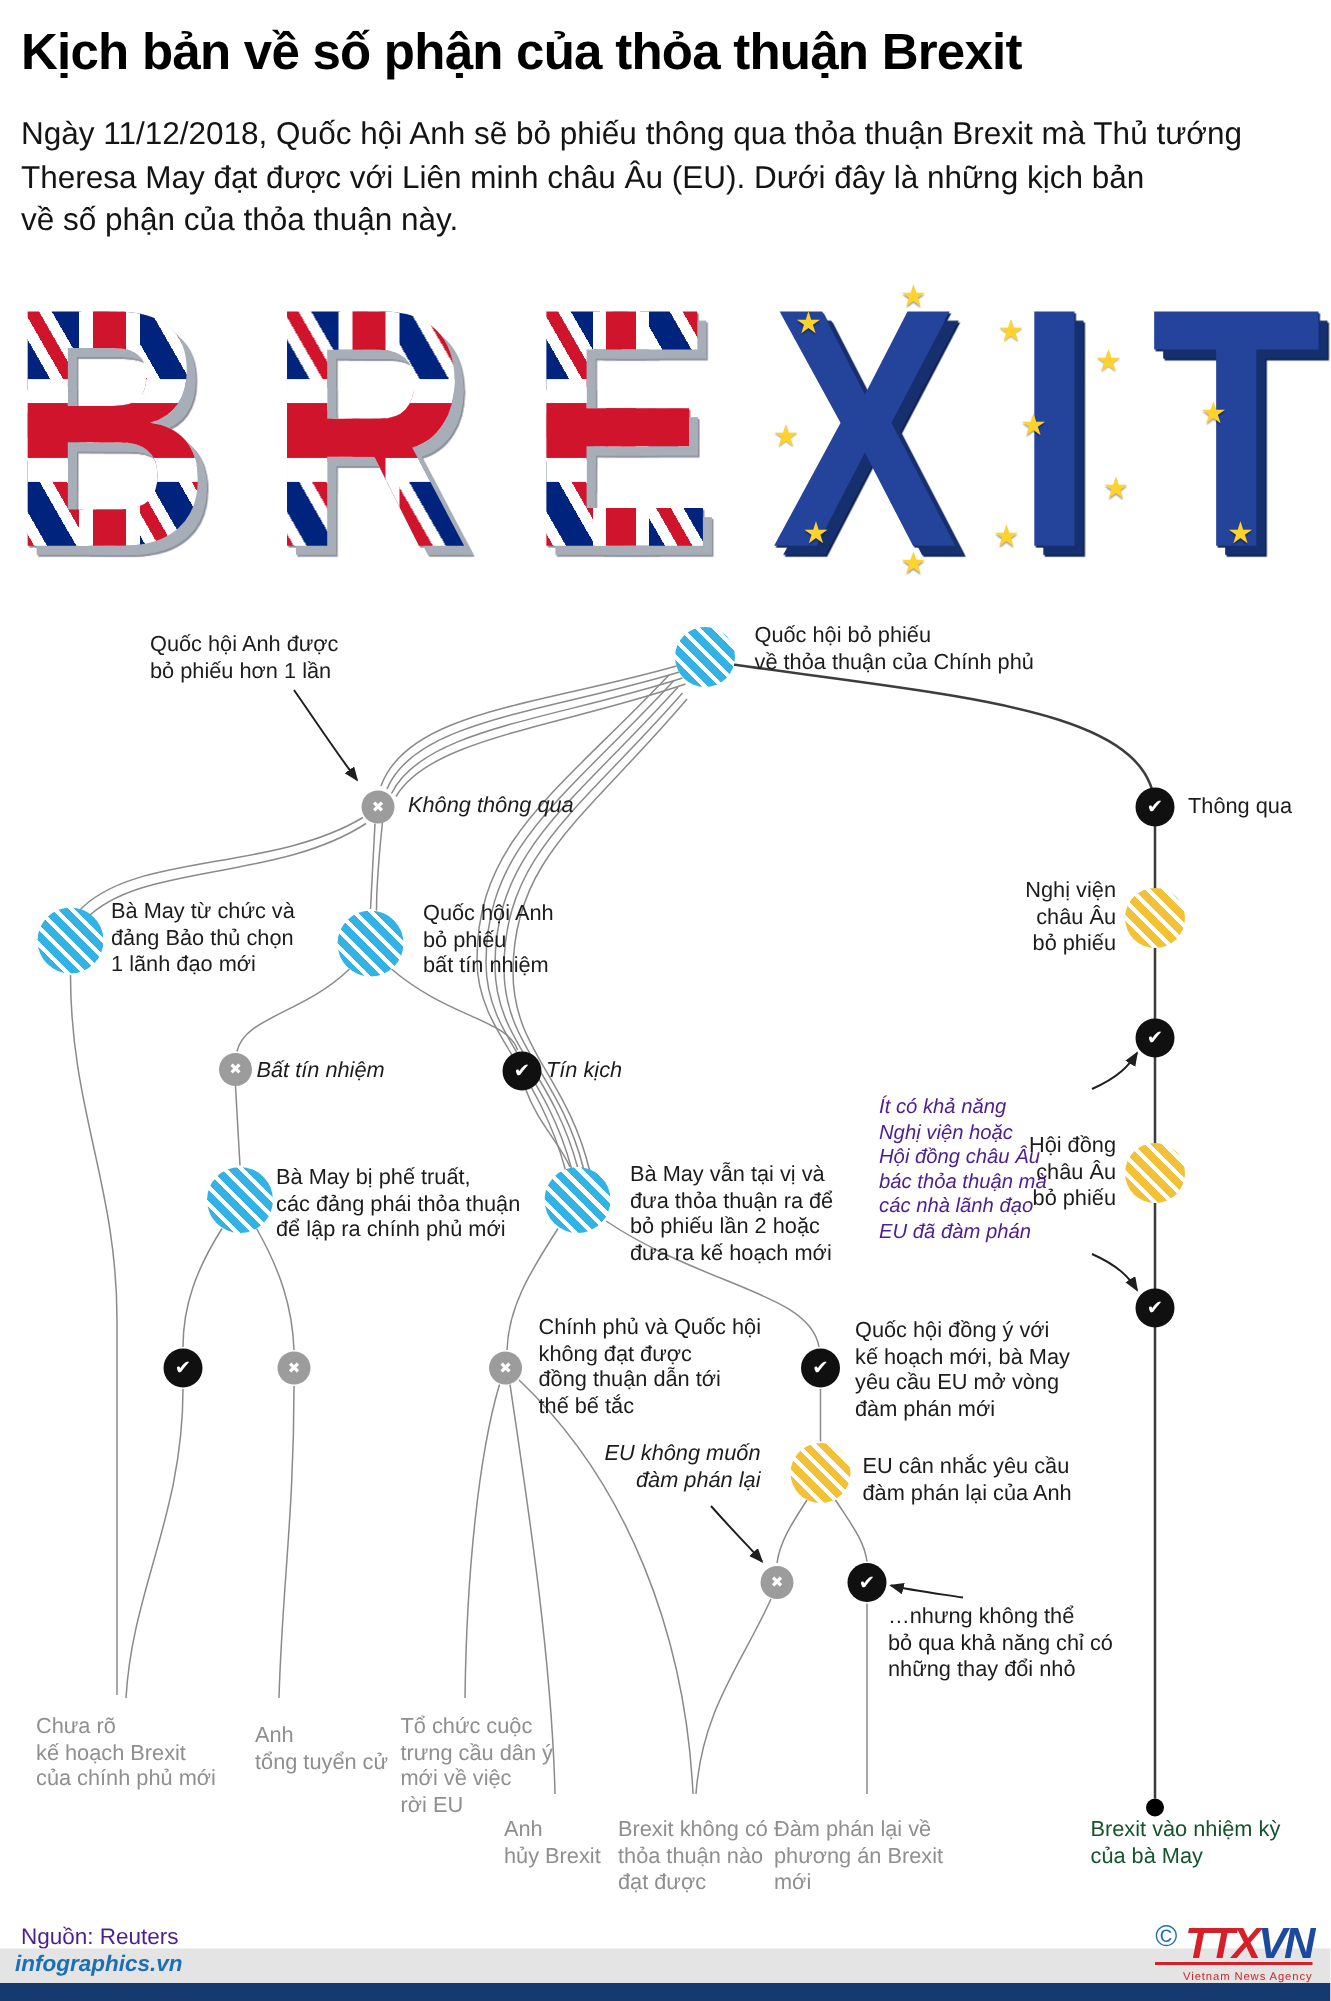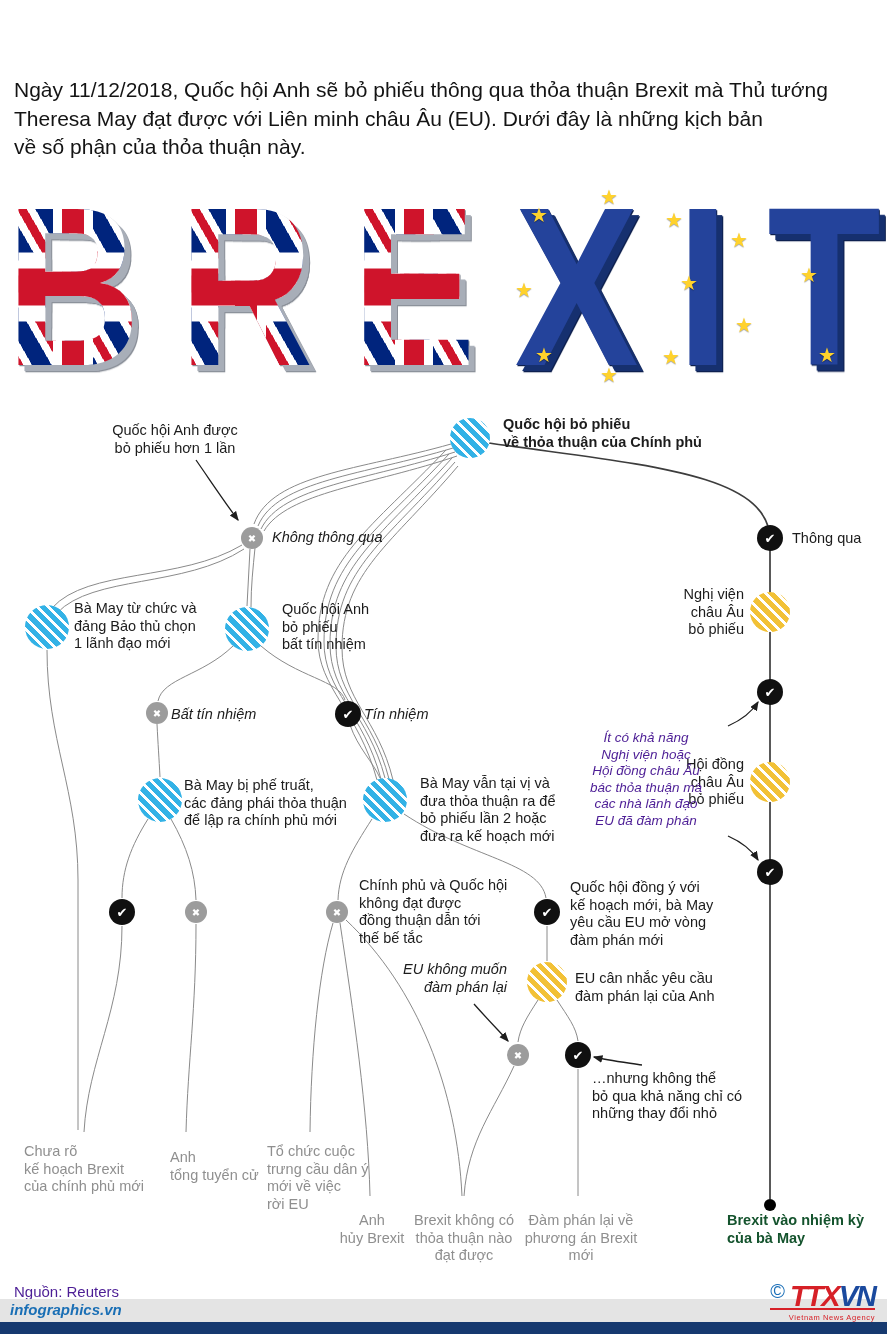--- a/index.html
+++ b/index.html
@@ -36,43 +36,44 @@
   .node{position:absolute;border-radius:50%}
   .cb{background:repeating-linear-gradient(45deg,#33b2e6 0,#33b2e6 5px,#ffffff 5px,#ffffff 8px)}
   .cy{background:repeating-linear-gradient(45deg,#f2c136 0,#f2c136 5px,#ffffff 5px,#ffffff 8px)}
   .big{width:44px;height:44px}
   .mid{width:40px;height:40px}
   .nc{width:26px;height:26px;background:#101010;color:#fff;display:flex;align-items:center;justify-content:center;font-size:13px;font-family:"DejaVu Sans",sans-serif}
   .nx{width:22px;height:22px;background:#9c9c9c;color:#fff;display:flex;align-items:center;justify-content:center;font-size:10px;font-family:"DejaVu Sans",sans-serif}
   .dot{width:12px;height:12px;background:#000}
 
   .lbl{position:absolute;font-size:14.5px;line-height:17.5px;color:#1c1c1c;white-space:pre-line}
-  .b{font-weight:bold}
+  .b{font-weight:normal}
   .i{font-style:italic}
   .gray{color:#8f8f8f}
   .ra{text-align:right}
-  .ce{text-align:center}
+  .ce{text-align:left}
   .sm{font-size:13.5px;line-height:16.5px;color:#4c1d95}
 
   
   .src{position:absolute;left:14px;top:1283px;font-size:15px;color:#4c1d95}
   .strip{position:absolute;left:0;top:1299px;width:887px;height:23px;background:#e4e4e4}
   .navy{position:absolute;left:0;top:1322px;width:887px;height:12px;background:#16396f}
   .site{position:absolute;left:10px;top:1301px;font-size:15px;font-style:italic;font-weight:bold;color:#1a6fb5;z-index:4}
   .ttxvn{position:absolute;right:12px;top:1280px;text-align:right;z-index:4}
   .ttxvn .cr{color:#1b6fb8;font-size:20px;vertical-align:8px;margin-right:5px}
   .ttxvn .ttx{color:#d62027;font-weight:bold;font-style:italic;font-size:29px;letter-spacing:-2px}
   .ttxvn .vn{color:#1b4a9e;font-weight:bold;font-style:italic;font-size:29px;letter-spacing:-2px}
   .ttxvn .agency{color:#d62027;font-size:7.5px;letter-spacing:.6px;margin-top:-5px;border-top:2px solid #d62027;padding-top:3px}
 </style>
 </head>
 <body>
 
 <div class="page">
 
+  <h1 class="title">Kịch bản về số phận của thỏa thuận Brexit</h1>
   <p class="intro">Ngày 11/12/2018, Quốc hội Anh sẽ bỏ phiếu thông qua thỏa thuận Brexit mà Thủ tướng
 Theresa May đạt được với Liên minh châu Âu (EU). Dưới đây là những kịch bản
 về số phận của thỏa thuận này.</p>
 
   <div class="banner">
     <span class="ltr uk">B</span>
     <span class="ltr uk">R</span>
     <span class="ltr uk">E</span>
     <span class="ltr eu">X</span>
     <span class="ltr eu">I</span>
@@ -213,21 +214,21 @@
 bác thỏa thuận mà
 các nhà lãnh đạo
 EU đã đàm phán</div>
     <div class="lbl" style="left:74px;top:190px">Bà May từ chức và
 đảng Bảo thủ chọn
 1 lãnh đạo mới</div>
     <div class="lbl" style="left:282px;top:191px">Quốc hội Anh
 bỏ phiếu
 bất tín nhiệm</div>
     <div class="lbl i" style="left:171px;top:296px">Bất tín nhiệm</div>
-    <div class="lbl i" style="left:364px;top:296px">Tín nhiệm</div>
+    <div class="lbl i" style="left:364px;top:296px">Tín kịch</div>
     <div class="lbl" style="left:184px;top:367px">Bà May bị phế truất,
 các đảng phái thỏa thuận
 để lập ra chính phủ mới</div>
     <div class="lbl" style="left:420px;top:365px">Bà May vẫn tại vị và
 đưa thỏa thuận ra để
 bỏ phiếu lần 2 hoặc
 đưa ra kế hoạch mới</div>
     <div class="lbl" style="left:359px;top:467px">Chính phủ và Quốc hội
 không đạt được
 đồng thuận dẫn tới

